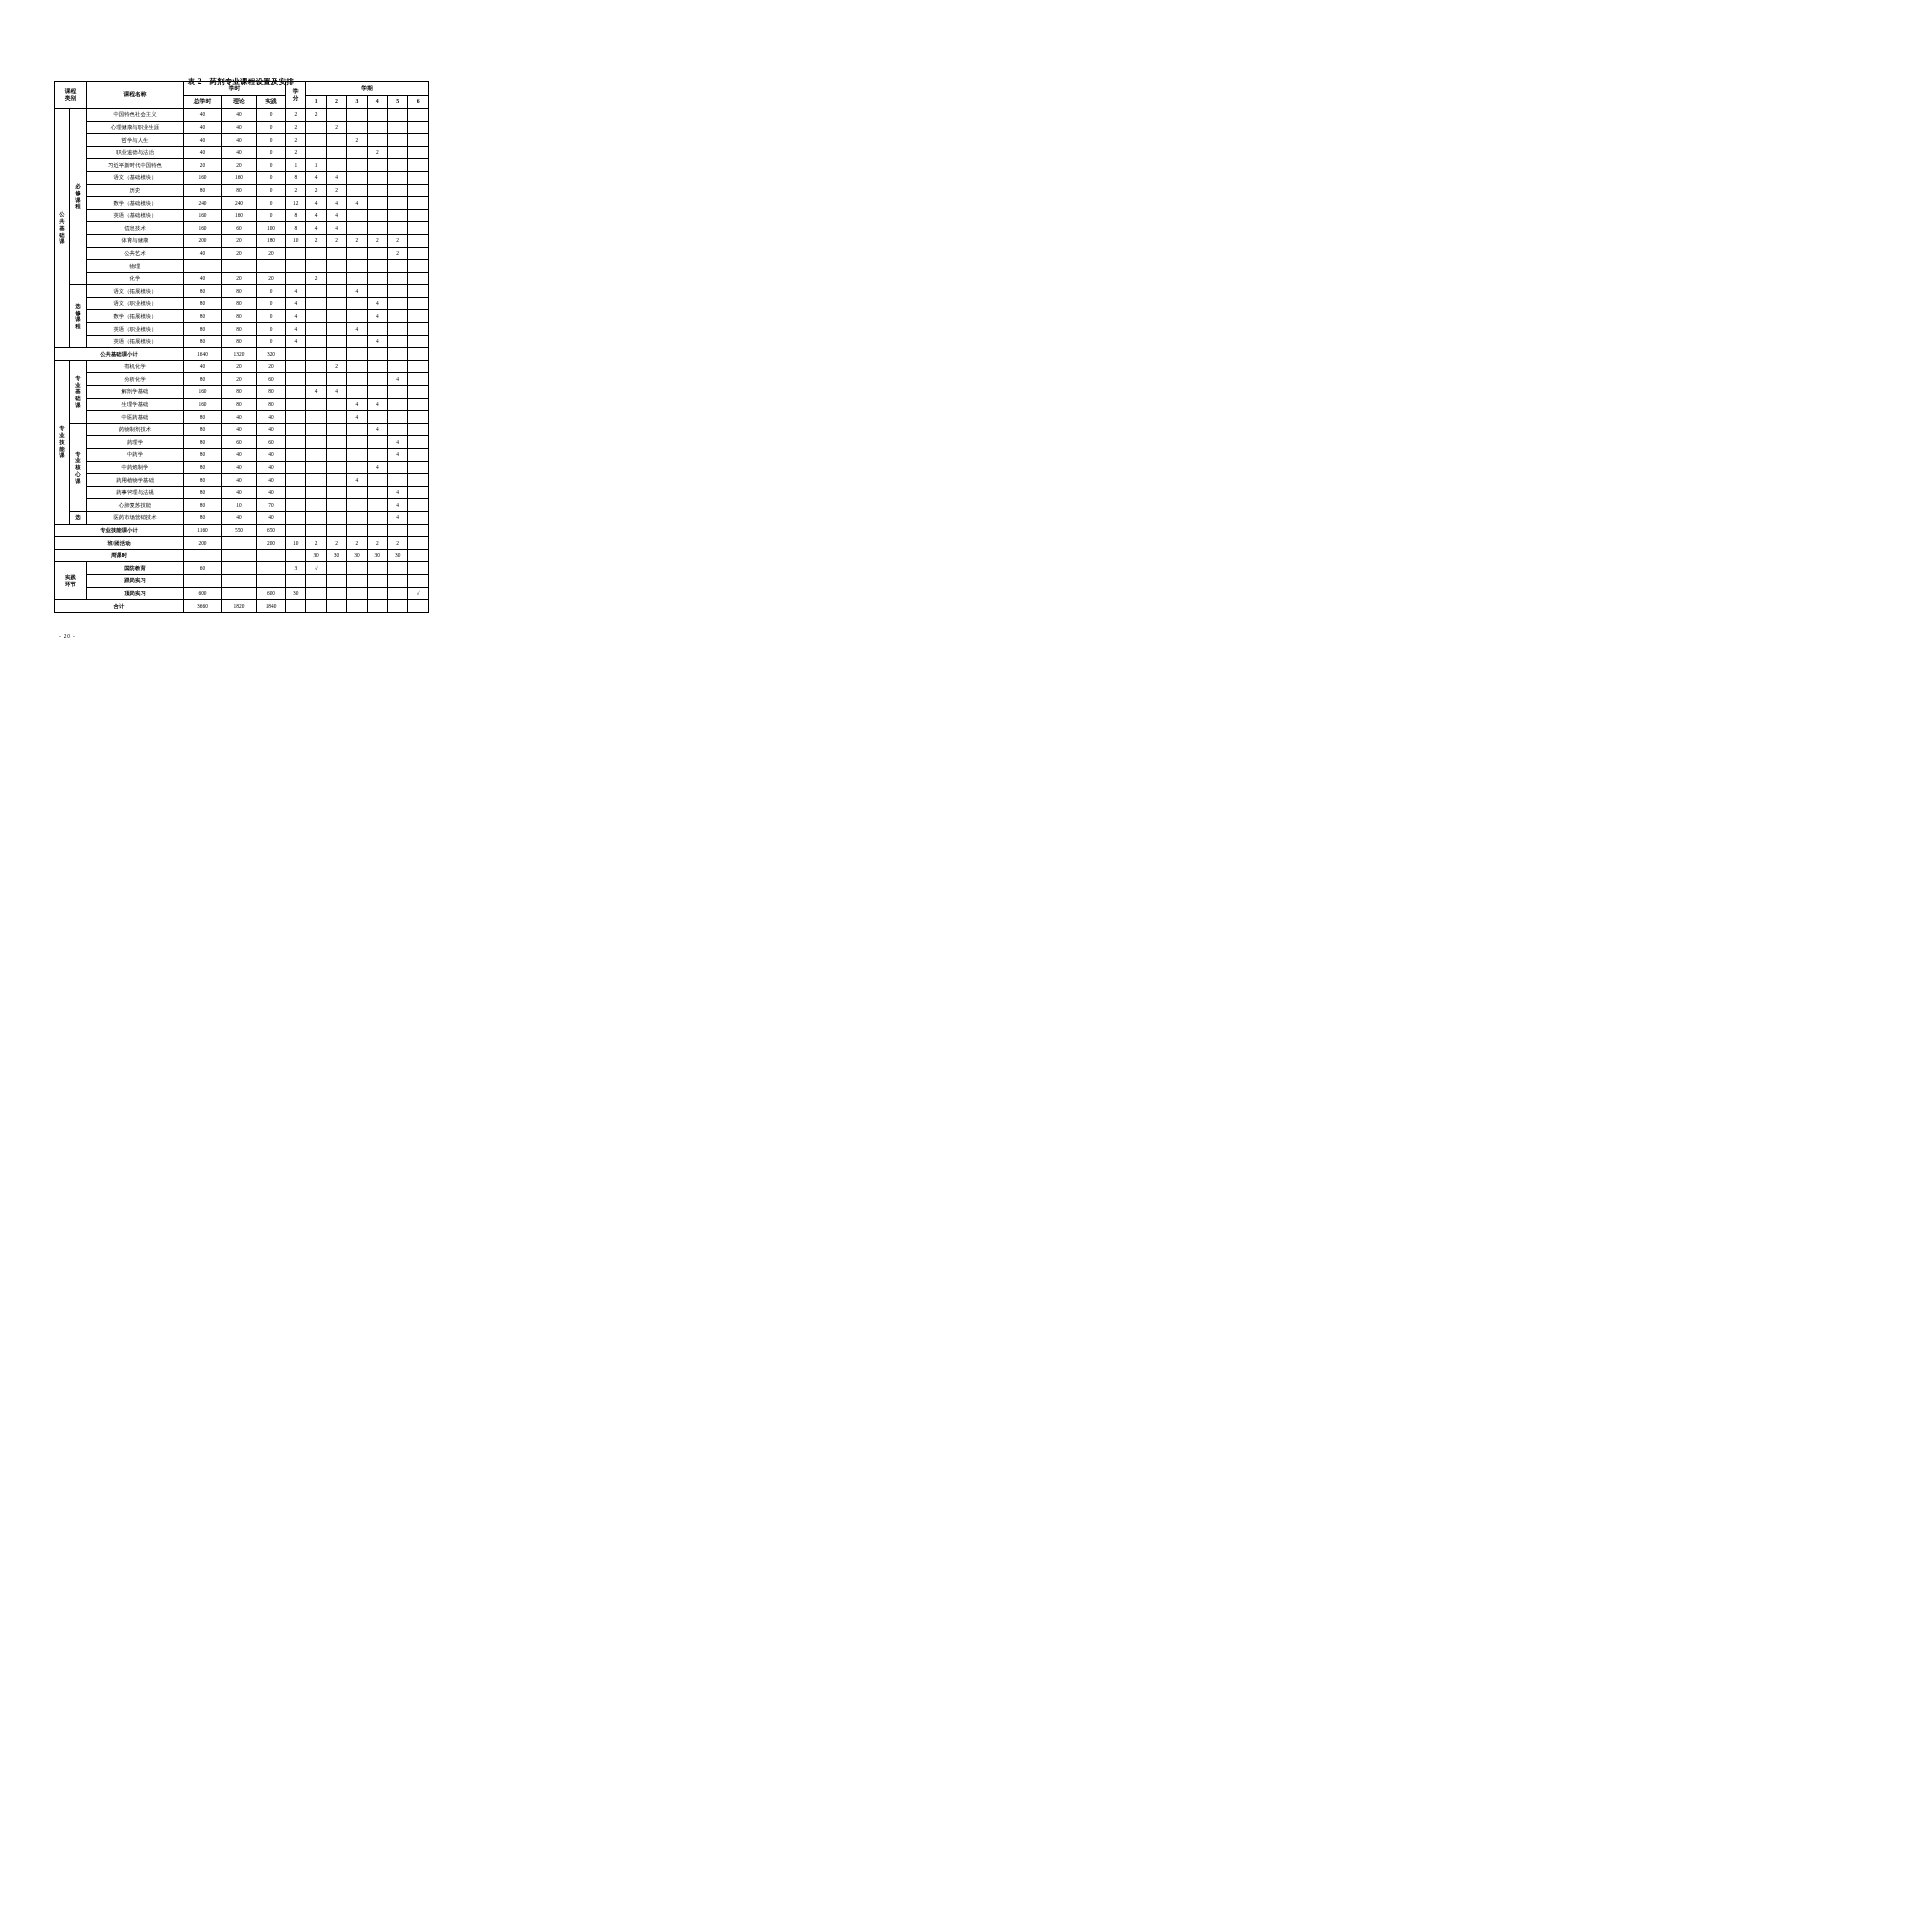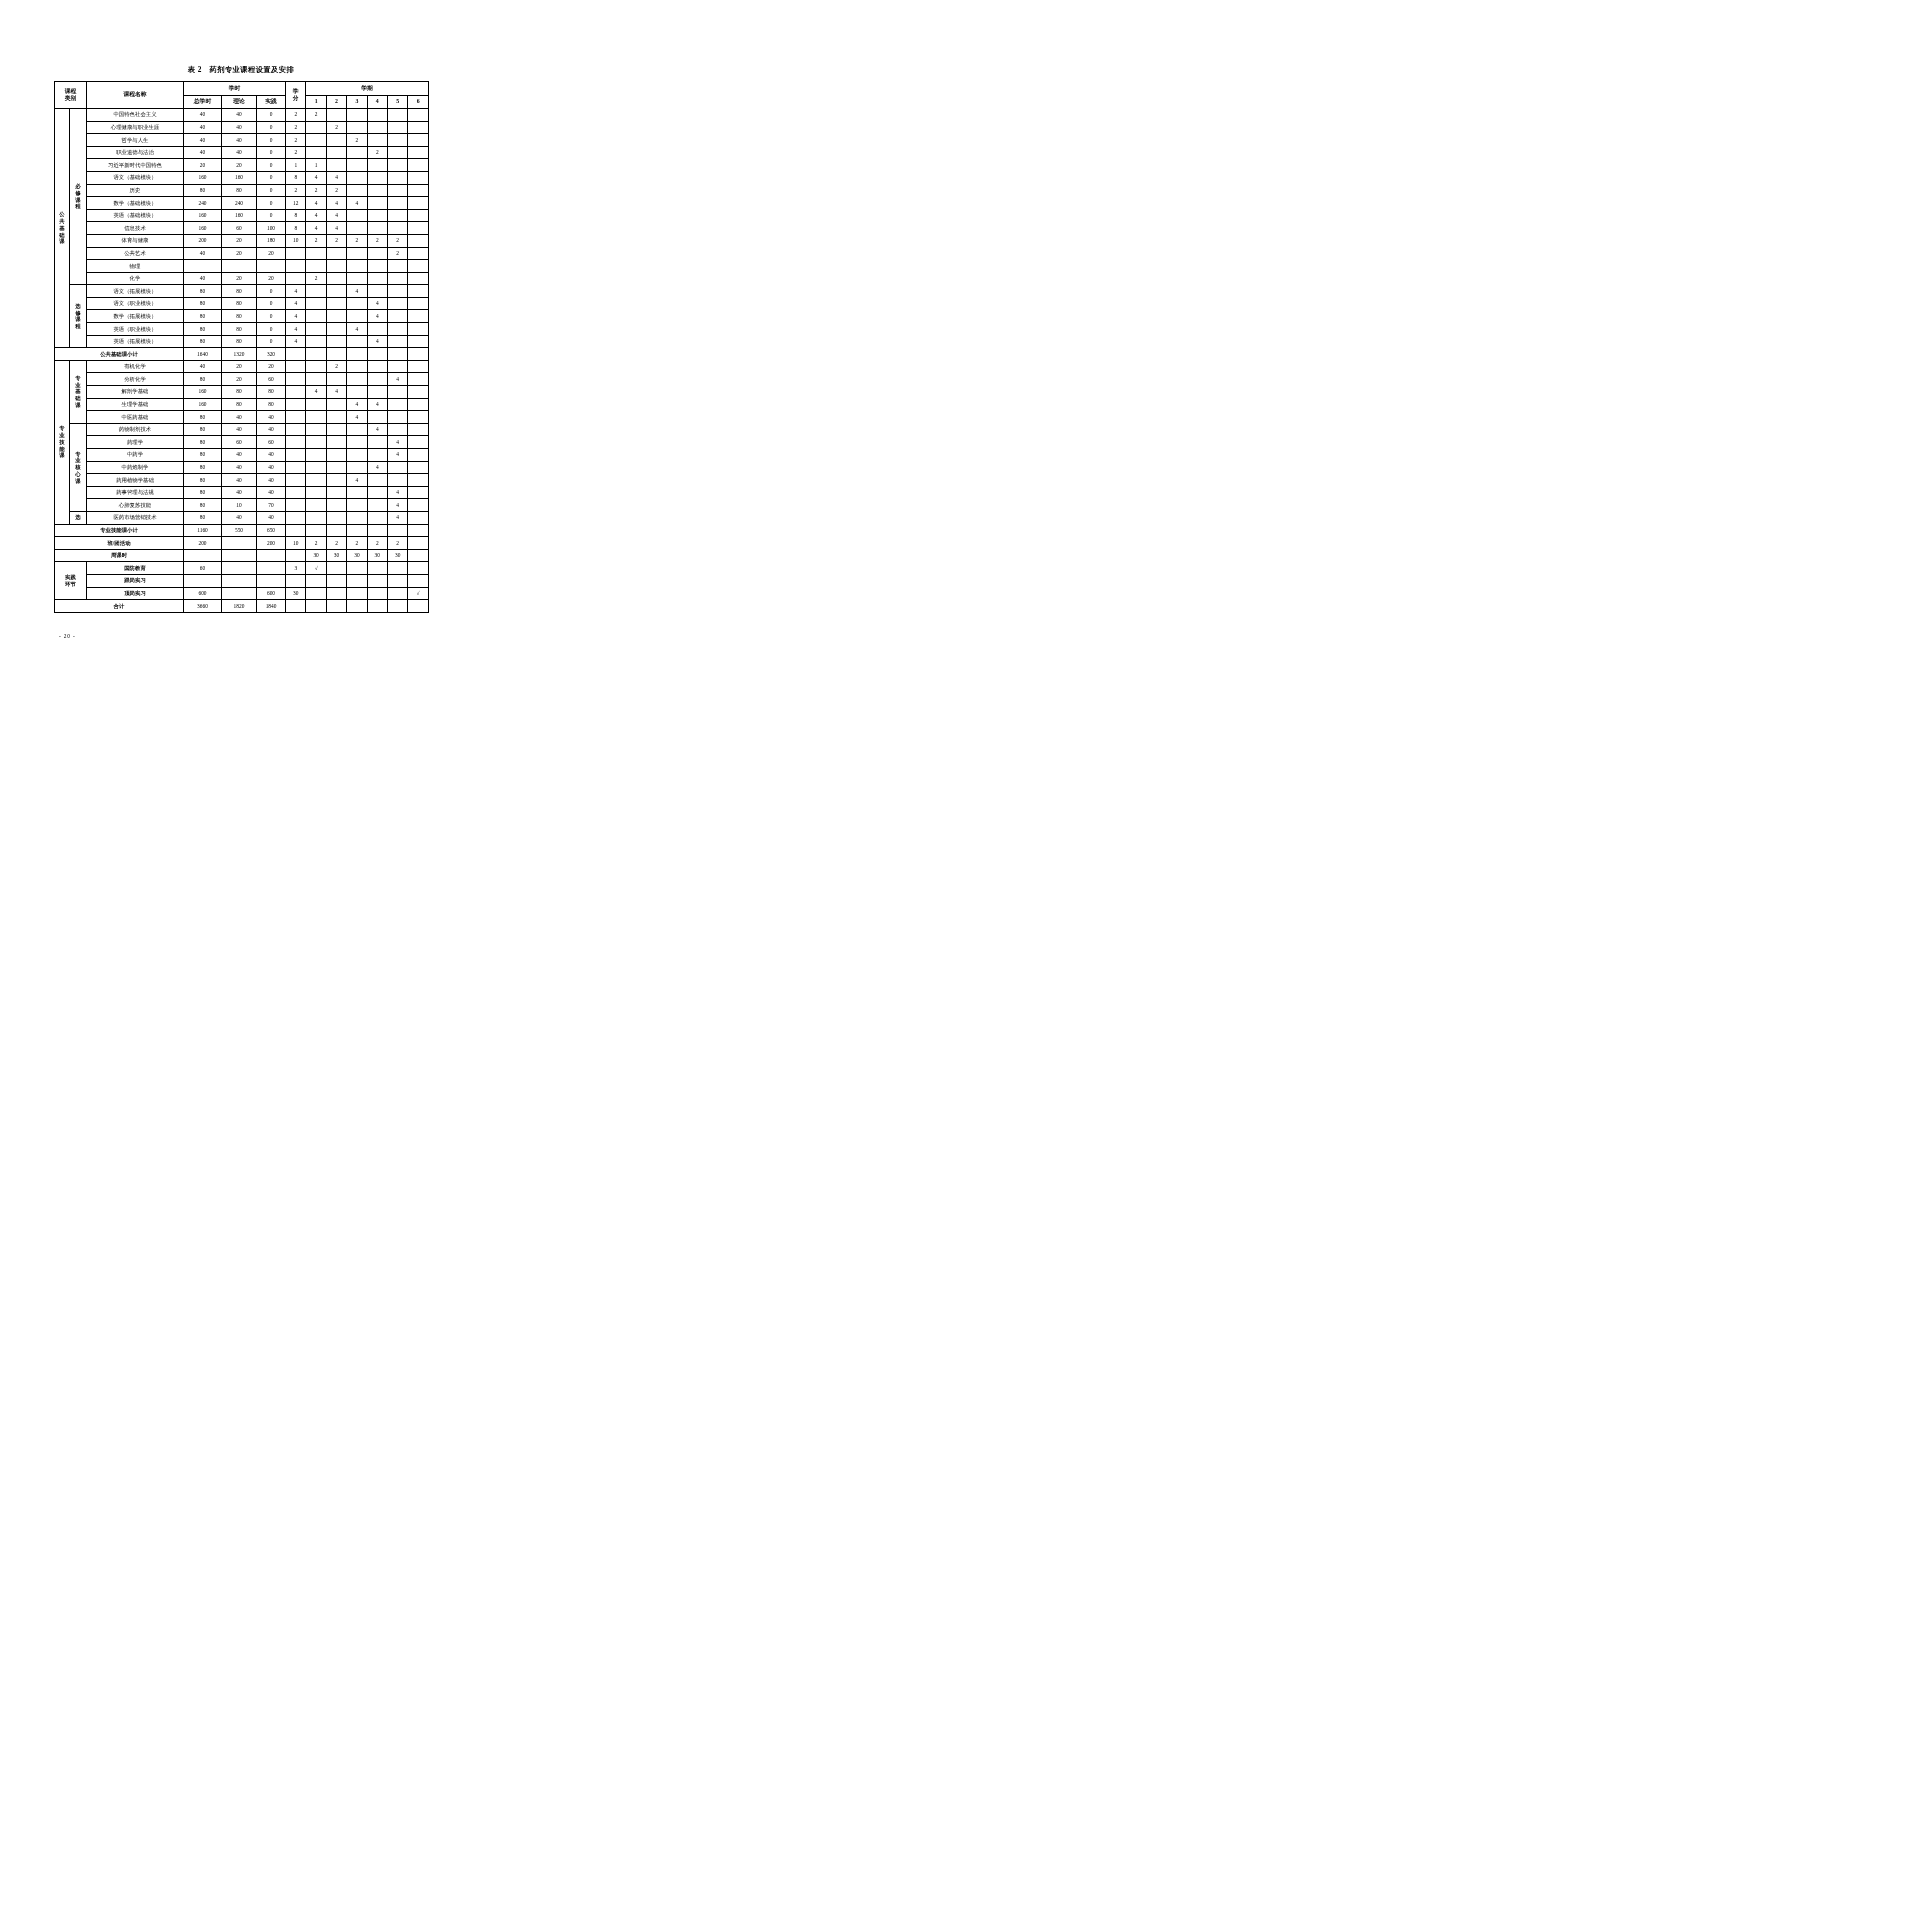--- a/index.html
+++ b/index.html
@@ -1,21 +1,21 @@
 <!DOCTYPE html>
 <html style="font-size:6.2px"><head>
 <meta charset="utf-8">
 <style>
   html,body{margin:0;padding:0;}
   body{
     width:478px;height:676px;position:relative;background:#ffffff;
     font-family:"Liberation Serif","DejaVu Serif",serif;color:#000;
   }
   .doc-title{
-    position:absolute;left:54px;top:65px;width:374px;
+    position:absolute;left:54px;top:77px;width:374px;
     text-align:center;font-size:7.3px;font-weight:bold;letter-spacing:0.4px;
   }
   table.grid{
     position:absolute;left:54px;top:81px;width:374px;
     border-collapse:collapse;table-layout:fixed;
     border:1.2px solid #000;
   }
   table.grid th,table.grid td{
     border:0.4px solid #000;
     border-top-width:0.8px;border-bottom-width:0.8px;

